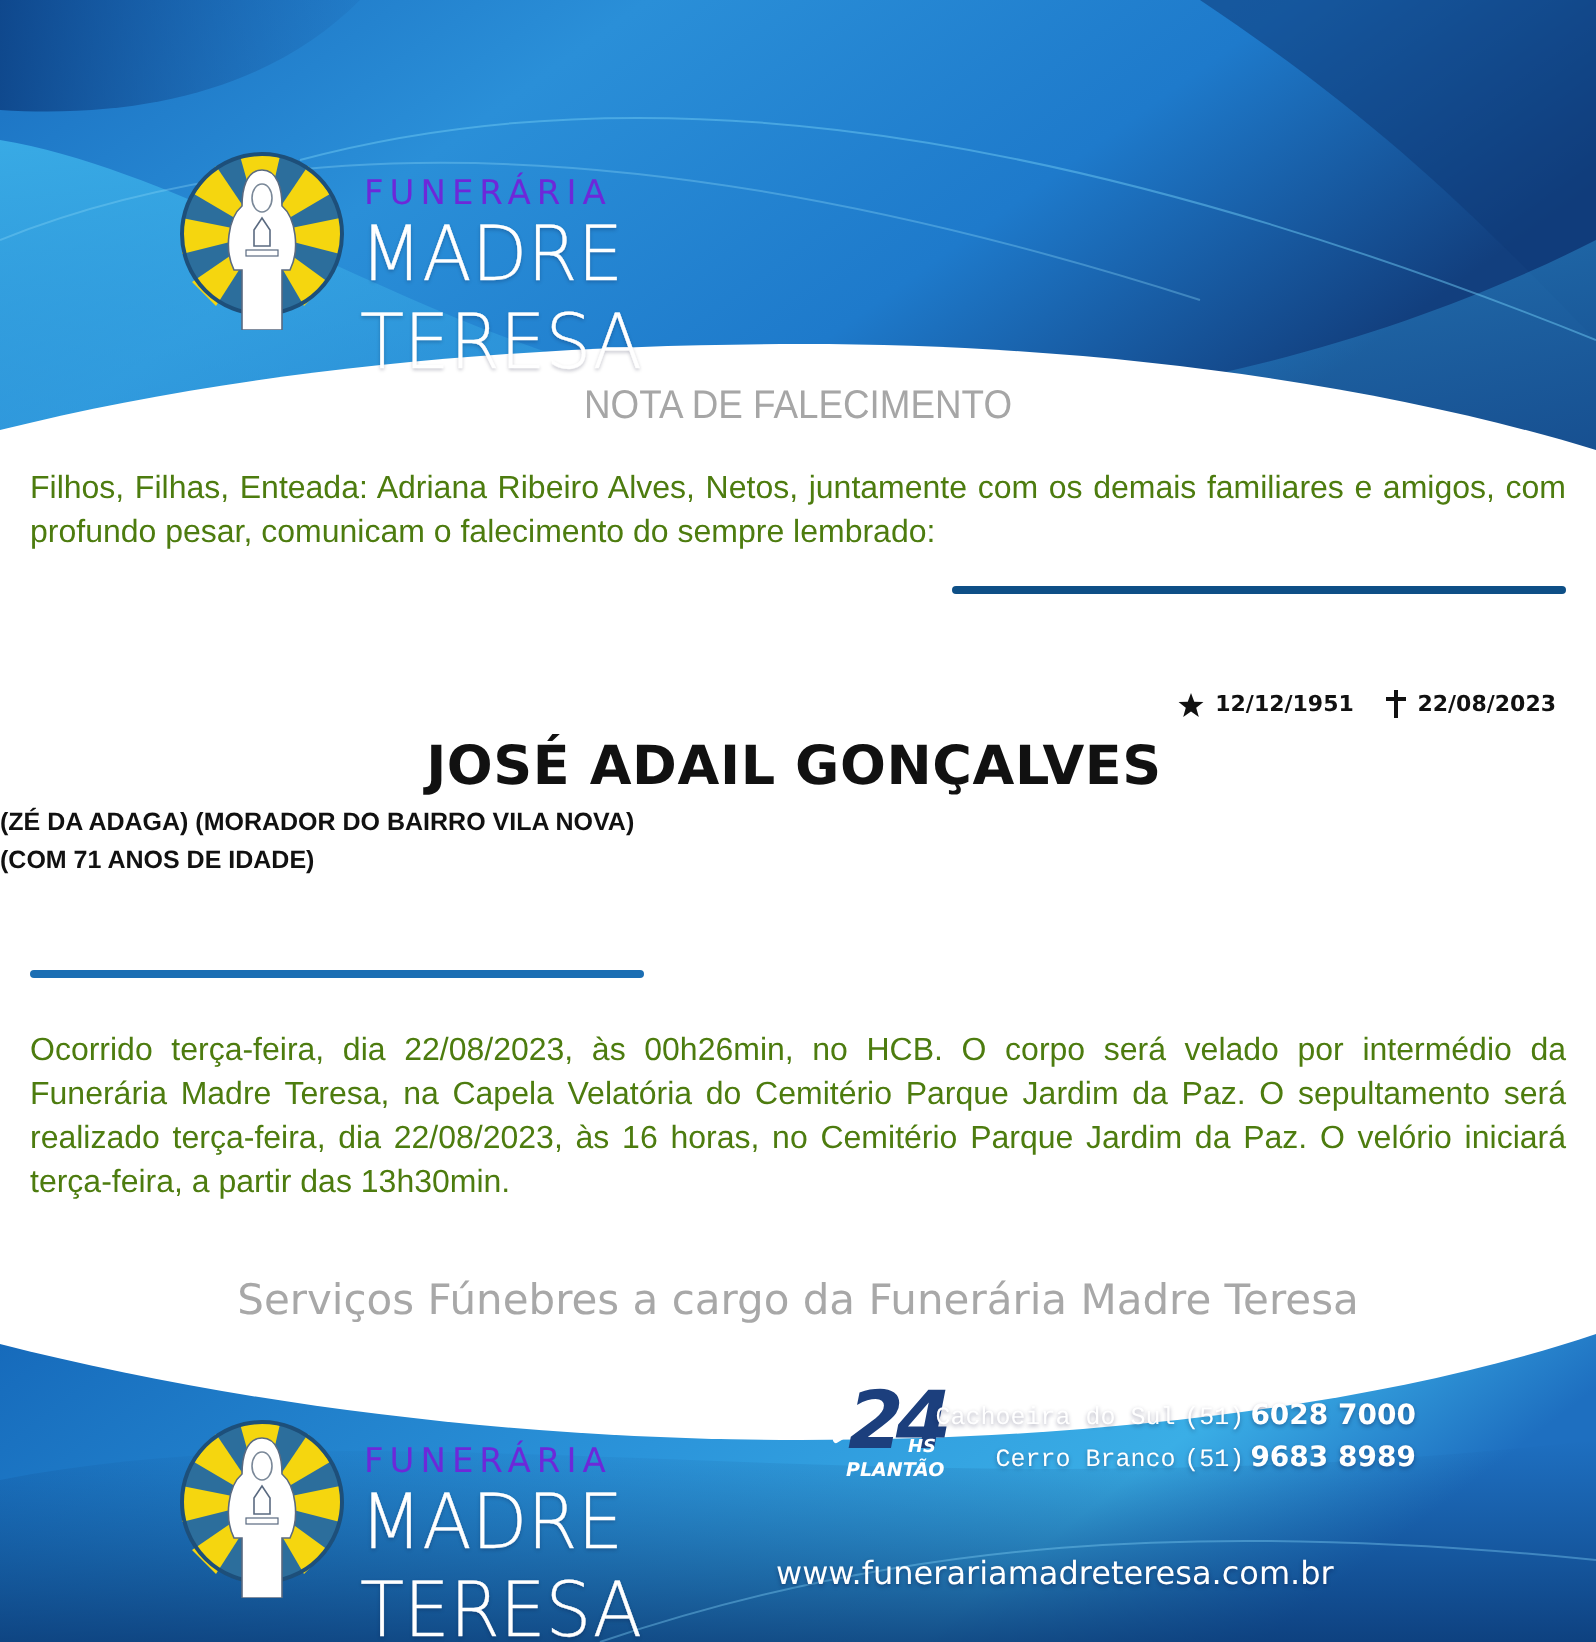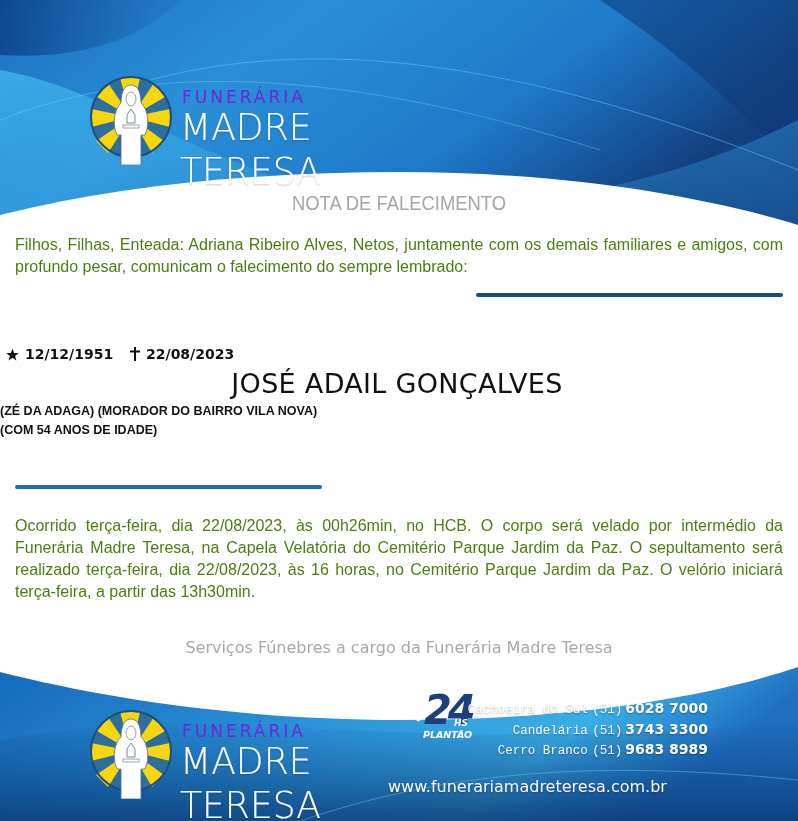--- a/index.html
+++ b/index.html
@@ -41,41 +41,41 @@
     color: #4d7c0f; text-align: justify; text-align-last: left;
   }
   .para-1 { top: 234px; }
   .para-2 { top: 515px; }
 
   .divider { position: absolute; height: 4px; border-radius: 2px; }
   .divider-right { left: 476px; width: 307px; top: 293px; background: #0e4f86; }
   .divider-left { left: 15px; width: 307px; top: 485px; background: #1b6eb3; }
 
   .dates {
-    position: absolute; left: 0; width: 778px; top: 345px; text-align: left;
-    font-family: "DejaVu Sans", sans-serif; font-weight: bold; font-size: 14px; color: #111;
+    position: absolute; left: 0; width: 778px; top: 345px; text-align: right;
+    font-family: "DejaVu Sans", sans-serif; font-weight: bold; font-size: 11px; color: #111;
   }
   .dates .ic { display: inline-block; vertical-align: middle; margin: 0 6px 0 6px; }
   .dates span { vertical-align: middle; }
 
   .name {
     position: absolute; left: 0; width: 794px; top: 368px; text-align: center;
-    font-family: "DejaVu Sans", sans-serif; font-weight: normal; font-size: 27px; color: #111;
+    font-family: "DejaVu Sans", sans-serif; font-weight: bold; font-size: 27px; color: #111;
     letter-spacing: 0.3px;
   }
   .subline {
     position: absolute; left: 0; width: 798px; 
     font-family: "Liberation Sans", sans-serif; font-weight: bold; font-size: 12.5px; color: #111;
   }
   .subline-1 { top: 404px; }
   .subline-2 { top: 423px; }
 
   .services {
     position: absolute; left: 0; width: 798px; top: 638px; text-align: center;
-    font-family: "DejaVu Sans", sans-serif; font-size: 16px; color: #a8a8a8;
+    font-family: "DejaVu Sans", sans-serif; font-size: 21px; color: #a8a8a8;
   }
 
   
   .footer { position: absolute; left: 0; top: 640px; width: 798px; height: 181px; overflow: hidden; }
   .footer svg.bg { position: absolute; left: 0; top: 0; }
 
   .plantao { position: absolute; left: 410px; top: 678px; width: 80px; height: 68px; font-style: italic; }
 
   .contacts { position: absolute; right: 90px; top: 698px; width: 300px; text-align: right; }
   .contact-line { height: 20.5px; line-height: 20.5px; color: #ffffff; white-space: nowrap;
@@ -152,21 +152,21 @@
     <path d="M12 1 L15 9 L23.5 9.3 L16.8 14.6 L19.2 23 L12 18.1 L4.8 23 L7.2 14.6 L0.5 9.3 L9 9 Z" fill="#111"></path>
   </svg><span>12/12/1951</span>
   <svg class="ic" width="10" height="14" viewBox="0 0 10 14" style="margin-left:12px">
     <rect x="4" y="0" width="2" height="14" fill="#111"></rect>
     <rect x="0" y="3.5" width="10" height="2" fill="#111"></rect>
   </svg><span>22/08/2023</span>
 </div>
 
 <div class="name">JOSÉ ADAIL GONÇALVES</div>
 <div class="subline subline-1">(ZÉ DA ADAGA) (MORADOR DO BAIRRO VILA NOVA)</div>
-<div class="subline subline-2">(COM 54 ANOS DE IDADE)</div>
+<div class="subline subline-2">(COM 71 ANOS DE IDADE)</div>
 
 <div class="divider divider-left"></div>
 
 <p class="para para-2">Ocorrido terça-feira, dia 22/08/2023, às 00h26min, no HCB. O corpo será velado por intermédio da Funerária Madre Teresa, na Capela Velatória do Cemitério Parque Jardim da Paz. O sepultamento será realizado terça-feira, dia 22/08/2023, às 16 horas, no Cemitério Parque Jardim da Paz. O velório iniciará terça-feira, a partir das 13h30min.</p>
 
 <div class="footer">
   <svg class="bg" width="798" height="181" viewBox="0 0 798 181">
     <defs>
       <linearGradient id="fg1" x1="0" y1="0" x2="1" y2="0.3">
         <stop offset="0" stop-color="#1466b8"></stop>
@@ -224,22 +224,18 @@
     <text x="13" y="60" font-family="DejaVu Sans, sans-serif" font-weight="bold" font-size="9.5" fill="#ffffff">PLANTÃO</text>
   </svg>
 </div>
 
 <div class="contacts">
   <div class="contact-line">
     <span class="city">Cachoeira do Sul</span>
     <span class="city">(51)</span><span class="num">6028 7000</span>
   </div>
   <div class="contact-line">
-    <span class="city">Candelária</span>
-    <span class="city">(51)</span><span class="num">3743 3300</span>
-  </div>
-  <div class="contact-line">
     <span class="city">Cerro Branco</span>
     <span class="city">(51)</span><span class="num">9683 8989</span>
   </div>
 </div>
 
 <div class="website">www.funerariamadreteresa.com.br</div>
 
 </body></html>

